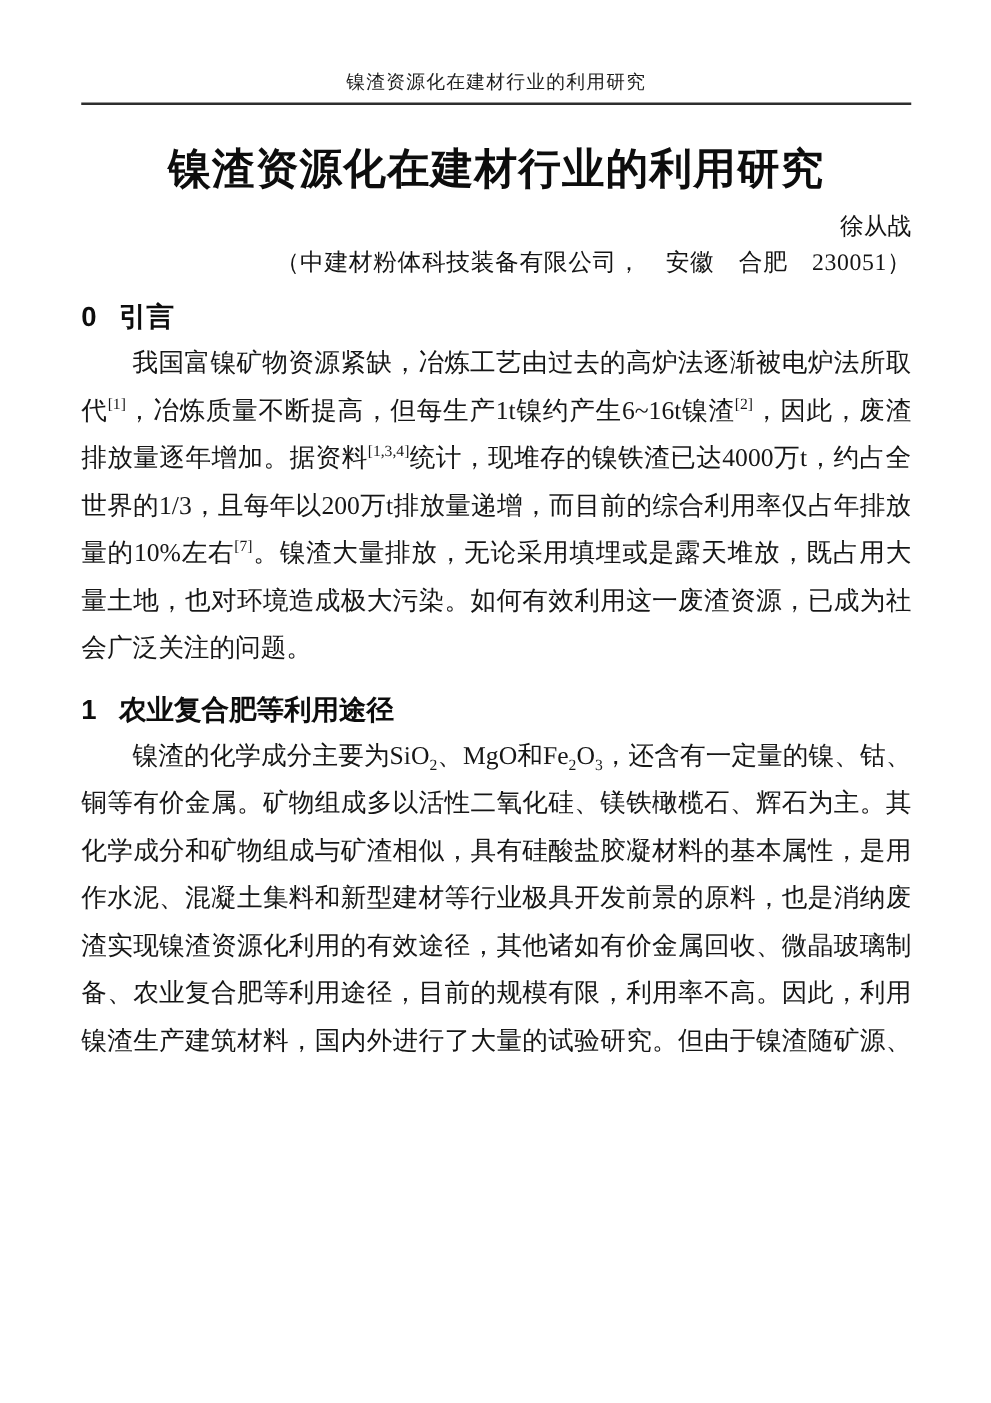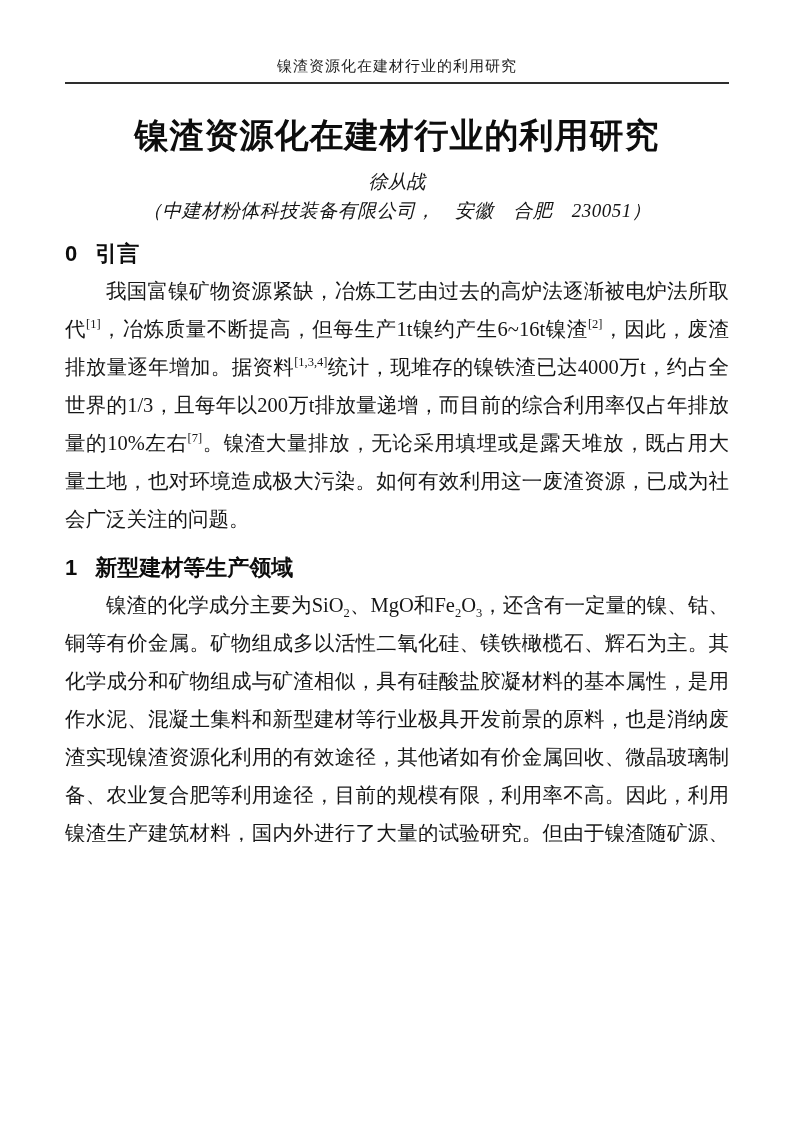--- a/index.html
+++ b/index.html
@@ -35,31 +35,29 @@
     text-align:center;
     font-family:"Liberation Sans","DejaVu Sans",sans-serif;
     font-weight:700;
     font-size:34px;
     line-height:46px;
     letter-spacing:1px;
     color:#0d0d0d;
   }
   .author-line{
     margin-top:12px;
-    text-align:center;
+    text-align:right;
     font-size:19px;
     line-height:24px;
-    font-style:italic;
   }
   .affiliation-line{
     margin-top:4px;
-    text-align:center;
+    text-align:right;
     font-size:19px;
     line-height:26px;
-    font-style:italic;
     letter-spacing:0.5px;
   }
 
   
   .sec-heading{
     margin-top:16px;
     margin-bottom:4px;
     font-family:"Liberation Sans","DejaVu Sans",sans-serif;
     font-weight:700;
     font-size:22px;
@@ -139,21 +137,21 @@
     <div class="affiliation-line">（中建材粉体科技装备有限公司，　安徽　合肥　230051）</div>
 
     <div class="sec-heading">
       <span class="sec-num">0</span>
       <span>引言</span>
     </div>
     <p class="para">我国富镍矿物资源紧缺，冶炼工艺由过去的高炉法逐渐被电炉法所取代<sup>[1]</sup>，冶炼质量不断提高，但每生产1t镍约产生6~16t镍渣<sup>[2]</sup>，因此，废渣排放量逐年增加。据资料<sup>[1,3,4]</sup>统计，现堆存的镍铁渣已达4000万t，约占全世界的1/3，且每年以200万t排放量递增，而目前的综合利用率仅占年排放量的10%左右<sup>[7]</sup>。镍渣大量排放，无论采用填埋或是露天堆放，既占用大量土地，也对环境造成极大污染。如何有效利用这一废渣资源，已成为社会广泛关注的问题。</p>
 
     <div class="sec-heading">
       <span class="sec-num">1</span>
-      <span>新型建材等生产领域</span>
+      <span>农业复合肥等利用途径</span>
     </div>
     <p class="para">镍渣的化学成分主要为SiO<sub>2</sub>、MgO和Fe<sub>2</sub>O<sub>3</sub>，还含有一定量的镍、钴、铜等有价金属。矿物组成多以活性二氧化硅、镁铁橄榄石、辉石为主。其化学成分和矿物组成与矿渣相似，具有硅酸盐胶凝材料的基本属性，是用作水泥、混凝土集料和新型建材等行业极具开发前景的原料，也是消纳废渣实现镍渣资源化利用的有效途径，其他诸如有价金属回收、微晶玻璃制备、农业复合肥等利用途径，目前的规模有限，利用率不高。因此，利用镍渣生产建筑材料，国内外进行了大量的试验研究。但由于镍渣随矿源、冶炼工艺、冷却方式不同，化学组成复杂，波动变化很大，不利于生产和产品质量的连续性、稳定性，这是制约镍渣资源化、规模化再生利用的关键原因。</p>
 
     <div class="sec-heading">
       <span class="sec-num">2</span>
     </div>
 
     <div class="sec-heading sub">
       <span class="sec-num">2.1</span>
       <span>粉磨特性</span>

